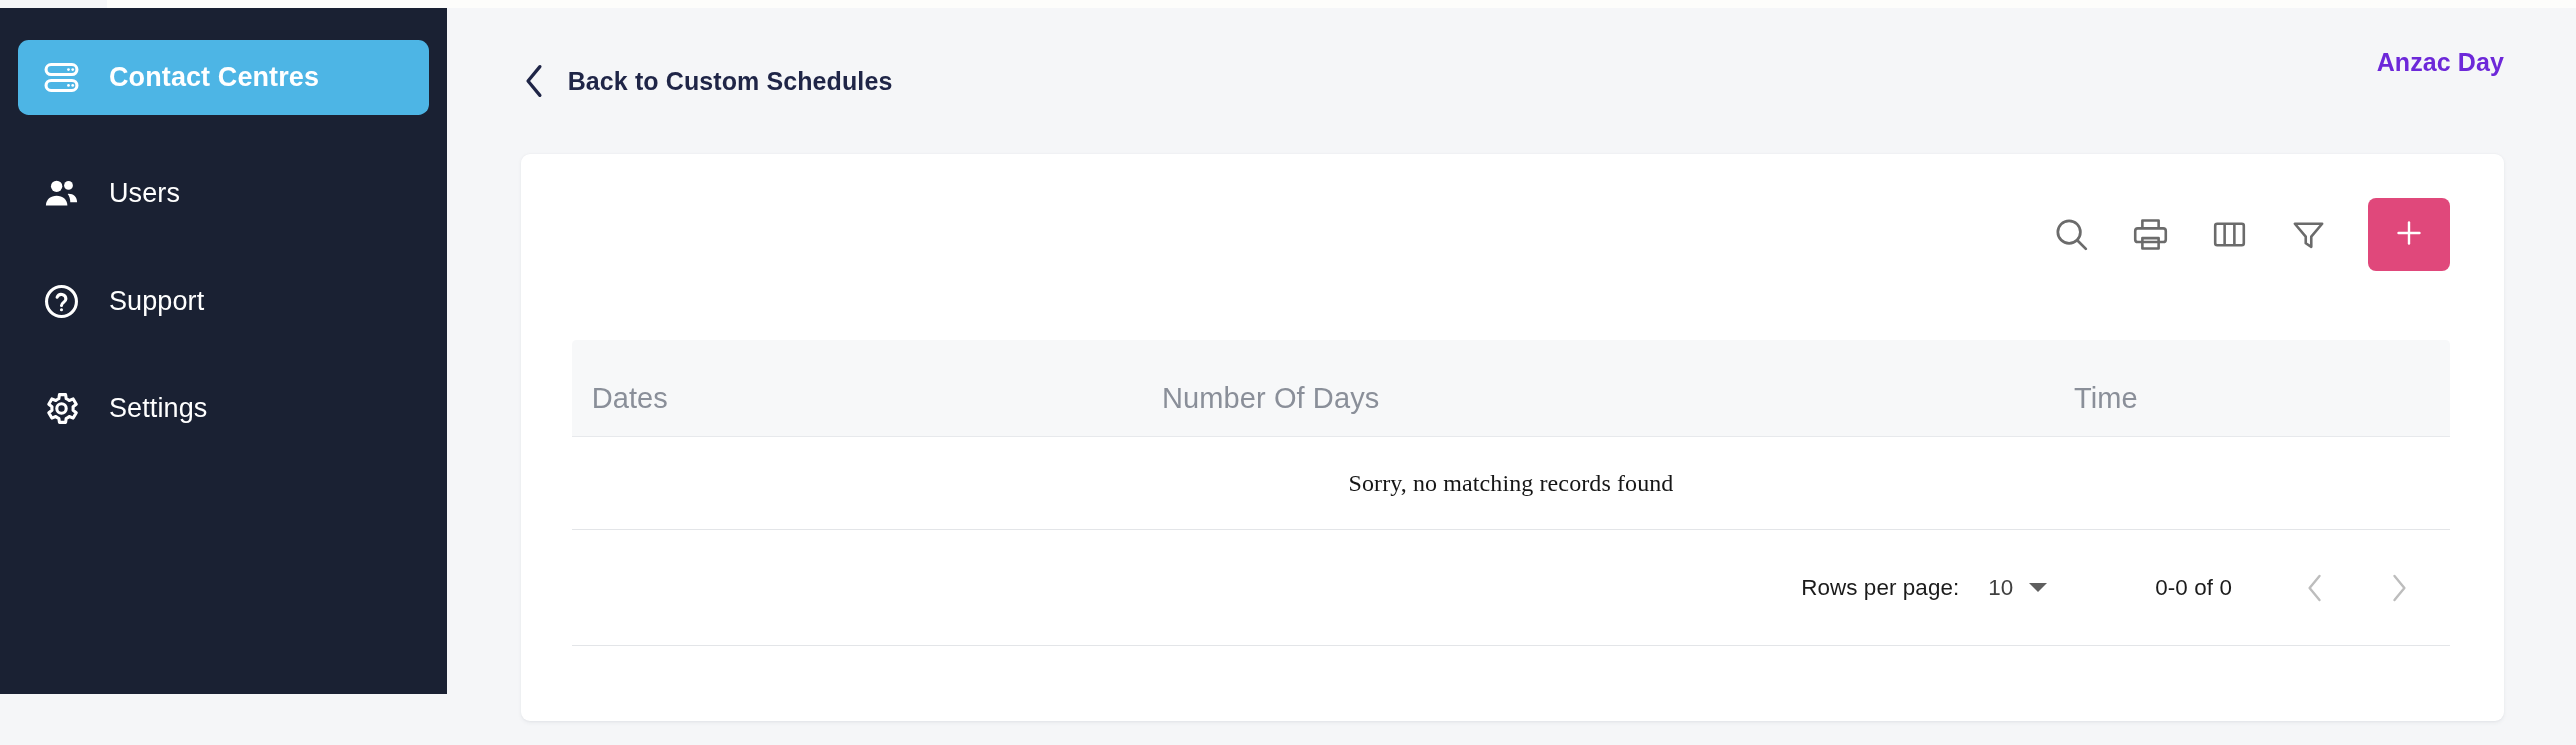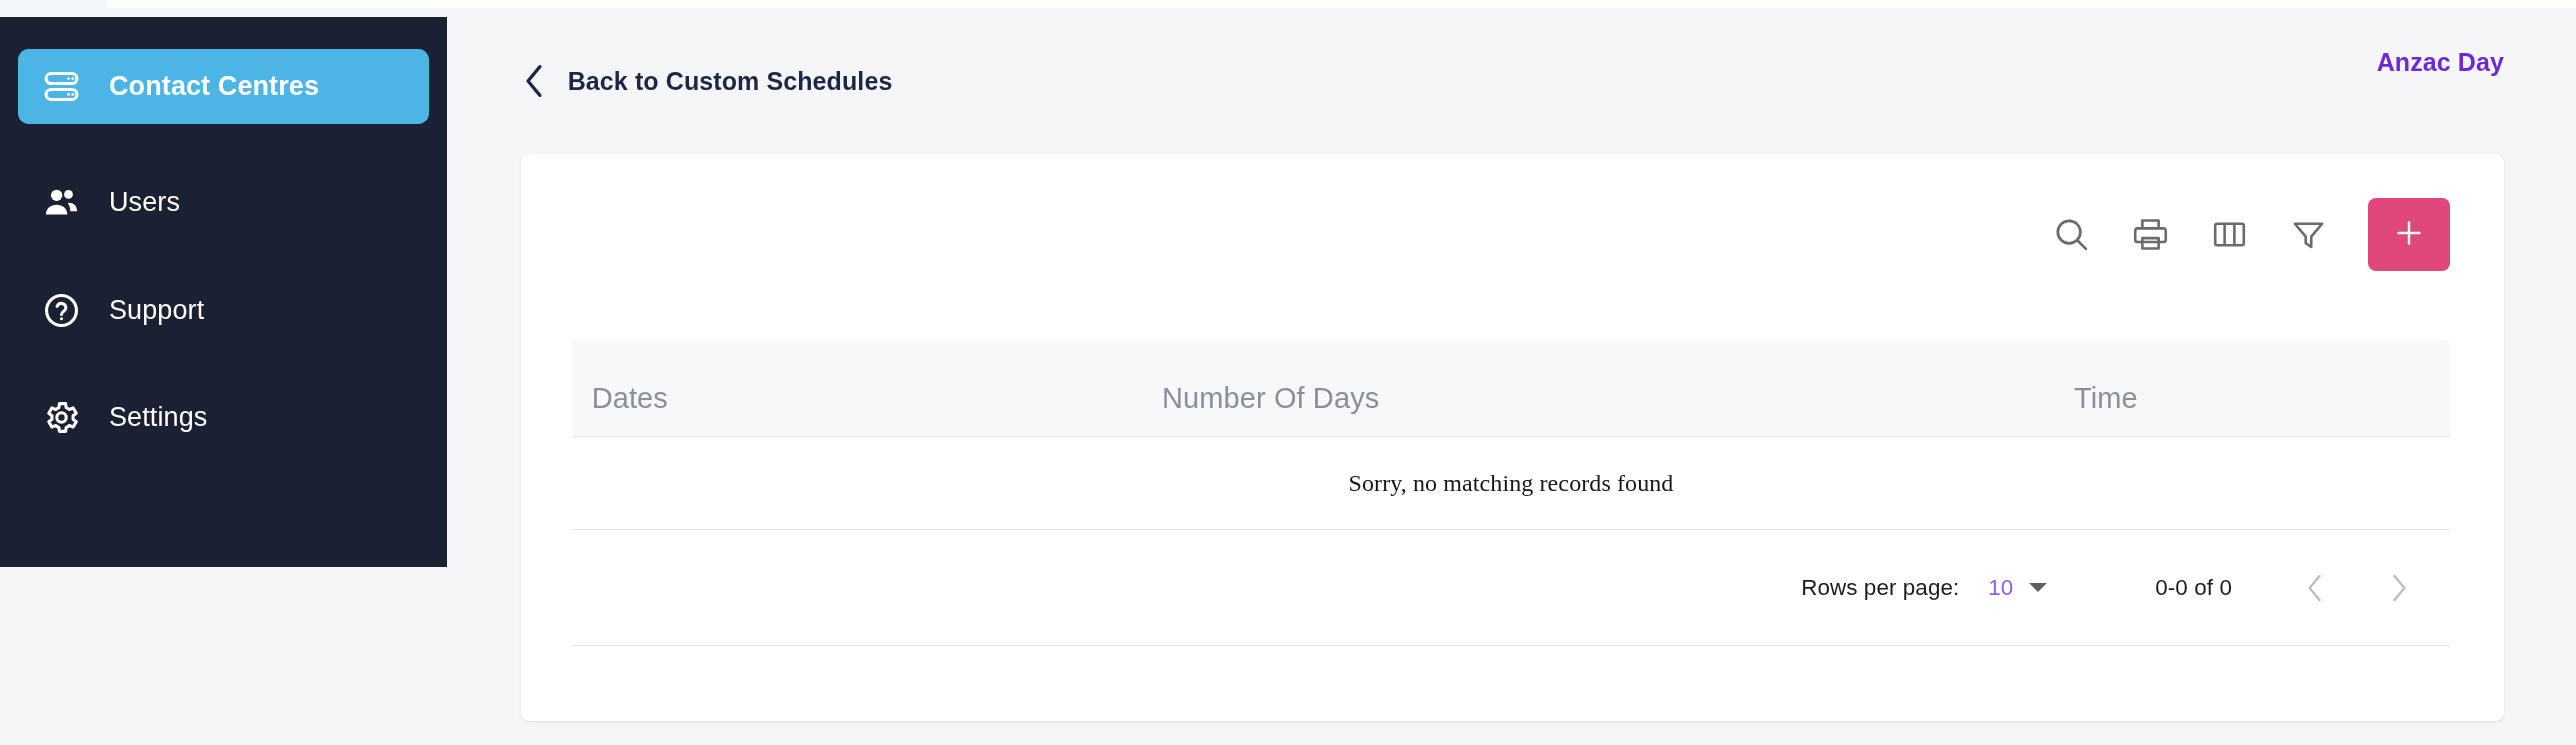--- a/index.html
+++ b/index.html
@@ -14,23 +14,23 @@
   #app {
     position: relative;
     width: 2576px;
     height: 746px;
     background: #f5f6f8;
   }
 
   
   #sidebar {
     position: absolute;
-    left: 0; top: 17px;
+    left: 0; top: 8px;
     width: 447px;
-    height: 550px;
+    height: 686px;
     background: #1a2133;
     text-align: center;
   }
   #top-white-strip {
     position: absolute;
     left: 107px; top: 0;
     width: 2469px;
     height: 8px;
     background: #fdfdfb;
     z-index: 20;
@@ -209,21 +209,21 @@
     letter-spacing: 0.1px;
   }
   #rows-per-page-select {
     display: flex;
     align-items: center;
     margin-left: 29px;
     cursor: pointer;
   }
   #rows-per-page-value {
     font-size: 22.4px;
-    color: #8b5cf6;
+    color: #404040;
   }
   #rows-caret {
     margin-left: 16px;
     width: 0; height: 0;
     border-left: 9px solid transparent;
     border-right: 9px solid transparent;
     border-top: 9.8px solid #5f5f5f;
   }
   #range-text {
     font-size: 22.4px;

